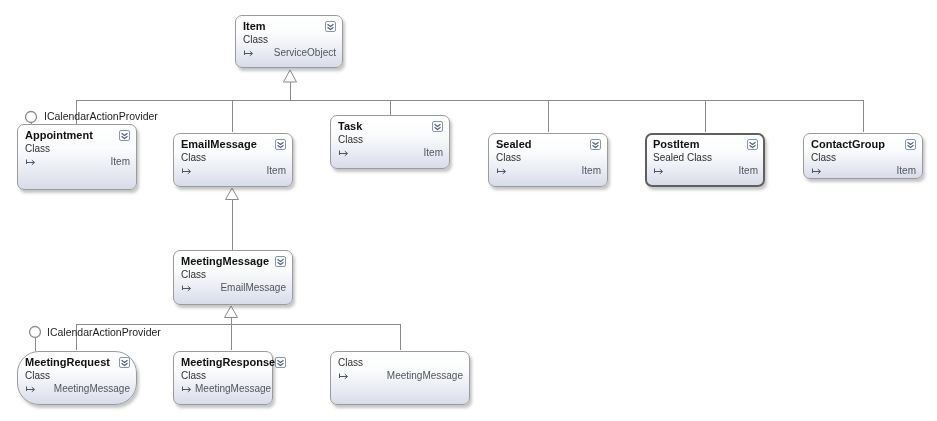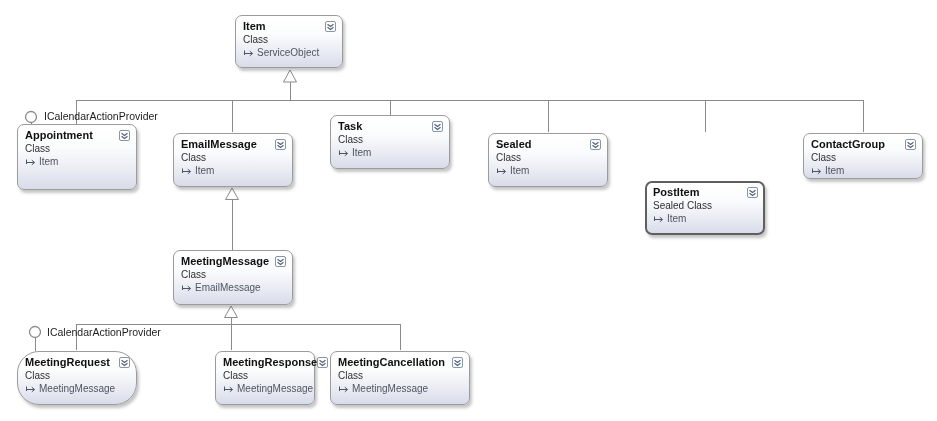--- a/index.html
+++ b/index.html
@@ -26,21 +26,20 @@
     box-sizing: border-box;
     border: 1px solid #9b9b9b;
     border-radius: 7px;
     background: linear-gradient(to bottom, #ffffff 0%, #fbfcfd 35%, #e9ebf3 72%, #d8dce9 100%);
     box-shadow: 2px 3px 3px rgba(90,90,90,0.35);
     padding: 4px 6px 3px 7px;
   }
   .class-box.sealed {
     border: 2px solid #5f5f5f;
     padding: 3px 5px 2px 6px;
-    margin-top: 48px;
   }
   .box-header {
     display: flex;
     align-items: flex-start;
     justify-content: space-between;
     line-height: 13px;
   }
   .box-title {
     font-size: 11px;
     font-weight: bold;
@@ -67,41 +66,42 @@
     white-space: nowrap;
   }
   .box-base {
     font-size: 10px;
     color: #505561;
     line-height: 13px;
     display: flex;
     align-items: center;
     gap: 3px;
     white-space: nowrap;
+    justify-content: space-between;
   }
   .base-arrow-icon { display: inline-flex; margin-top: 1px; }
 
   .iface-label {
     position: absolute;
     font-size: 10.5px;
     color: #1d1d1d;
     white-space: nowrap;
   }
 
   
   .pos-item               { left: 235px; top: 15px;  width: 108px; height: 53px; }
   .pos-appointment        { left: 17px;  top: 124px; width: 120px; height: 66px; }
   .pos-emailmessage       { left: 173px; top: 133px; width: 120px; height: 54px; }
   .pos-task               { left: 330px; top: 115px; width: 120px; height: 54px; }
   .pos-contact            { left: 488px; top: 133px; width: 120px; height: 54px; }
   .pos-postitem           { left: 645px; top: 133px; width: 120px; height: 54px; }
   .pos-contactgroup       { left: 803px; top: 133px; width: 120px; height: 46px; }
   .pos-meetingmessage     { left: 173px; top: 250px; width: 120px; height: 55px; }
   .pos-meetingrequest     { left: 17px;  top: 351px; width: 120px; height: 54px; border-radius: 22px; }
-  .pos-meetingresponse    { left: 173px; top: 351px; width: 100px; height: 54px; margin-left: 42px; }
+  .pos-meetingresponse    { left: 173px; top: 351px; width: 100px; height: 54px; }
   .pos-meetingcancellation{ left: 330px; top: 351px; width: 140px; height: 54px; }
   .lbl-iface-1 { left: 44px; top: 110px; }
   .lbl-iface-2 { left: 47px; top: 326px; }
 </style>
 </head>
 <body>
 
 <div id="canvas">
 
   <svg id="connector-layer" viewBox="0 0 937 421" xmlns="http://www.w3.org/2000/svg">
@@ -349,28 +349,20 @@
             <path d="M1.5 1.5 V6" stroke="#4a5568" stroke-width="1" fill="none"></path>
             <path d="M1.5 4.5 H9" stroke="#4a5568" stroke-width="1" fill="none"></path>
             <path d="M6.8 2.2 L9.6 4.5 L6.8 6.8" stroke="#4a5568" stroke-width="1" fill="none"></path>
           </svg>
       </span>
       <span>MeetingMessage</span>
     </div>
   </div>
 
   <div class="class-box pos-meetingcancellation">
-    <div class="box-header">
-      <span class="box-title">MeetingCancellation</span>
-      <span class="collapse-btn">
-        <svg width="9" height="8" viewBox="0 0 9 8">
-          <path d="M1.5 1.2 L4.5 3.4 L7.5 1.2 M1.5 4.2 L4.5 6.4 L7.5 4.2" stroke="#53637a" stroke-width="1.2" fill="none"></path>
-        </svg>
-      </span>
-    </div>
     <div class="box-kind">Class</div>
     <div class="box-base">
       <span class="base-arrow-icon">
         <svg width="11" height="9" viewBox="0 0 11 9">
             <path d="M1.5 1.5 V6" stroke="#4a5568" stroke-width="1" fill="none"></path>
             <path d="M1.5 4.5 H9" stroke="#4a5568" stroke-width="1" fill="none"></path>
             <path d="M6.8 2.2 L9.6 4.5 L6.8 6.8" stroke="#4a5568" stroke-width="1" fill="none"></path>
           </svg>
       </span>
       <span>MeetingMessage</span>

